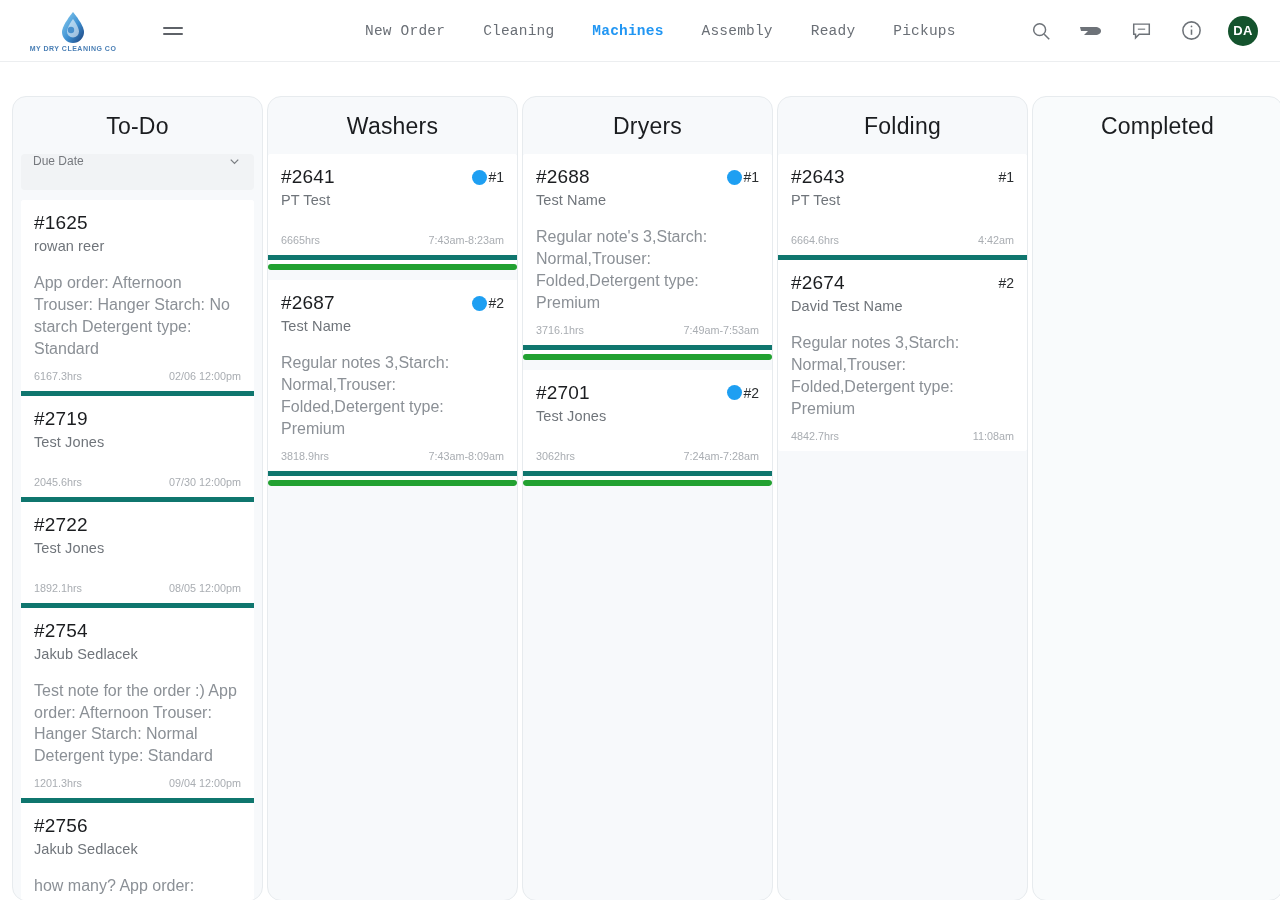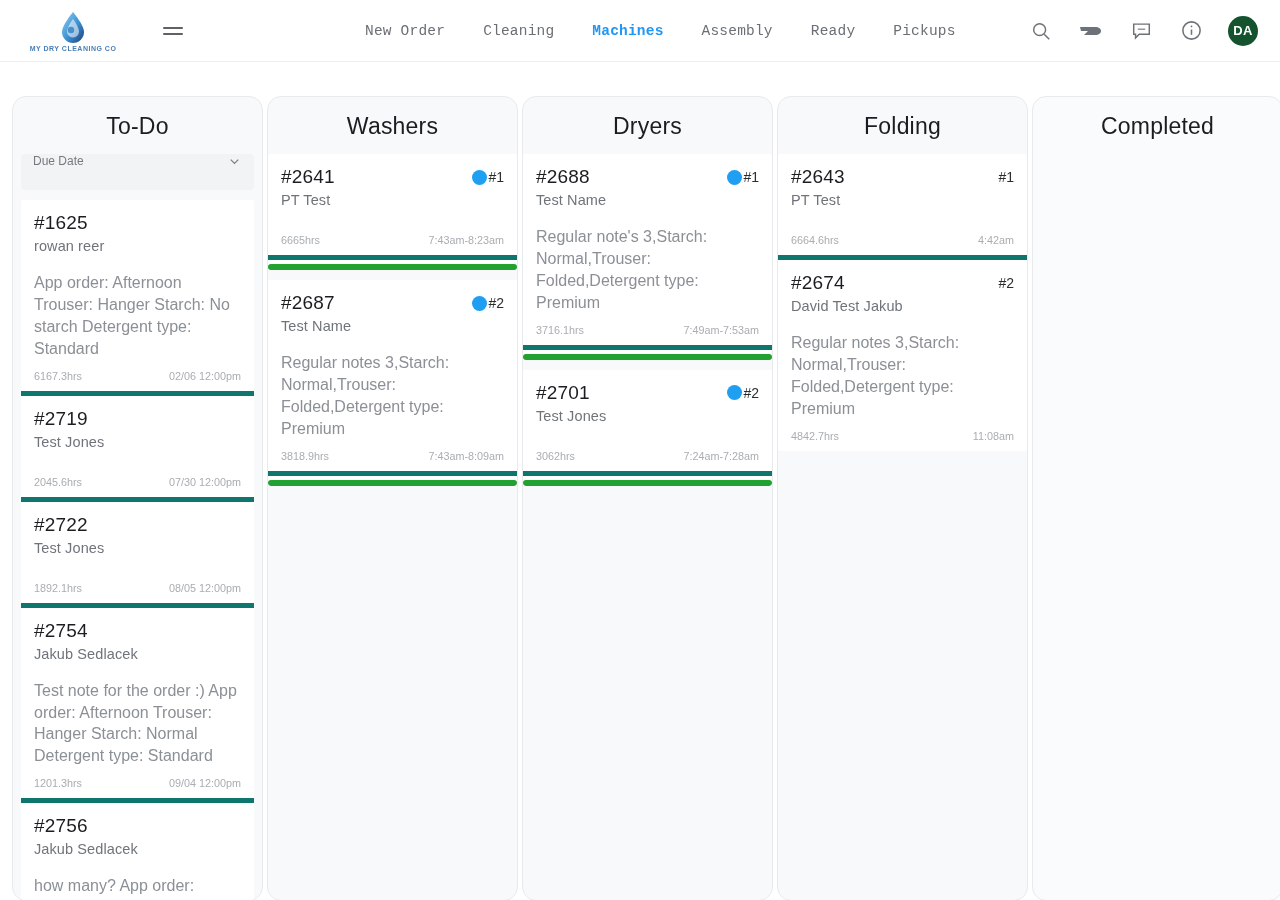--- a/index.html
+++ b/index.html
@@ -385,21 +385,21 @@
               <span>4:42am</span>
             </div>
           </div>
           <div class="card">
             <div class="card-head">
               <span class="card-id">#2674</span>
               <span class="slot">
                 <span class="slot-num">#2</span>
               </span>
             </div>
-            <div class="card-name">David Test Jakub</div>
+            <div class="card-name">David Test Name</div>
             <div class="card-note">Regular notes 3,Starch: Normal,Trouser: Folded,Detergent type: Premium</div>
             <div class="card-foot tall2">
               <span>4842.7hrs</span>
               <span>11:08am</span>
             </div>
           </div>
         </div>
       </div>
     </div>
     <div class="column plain">

